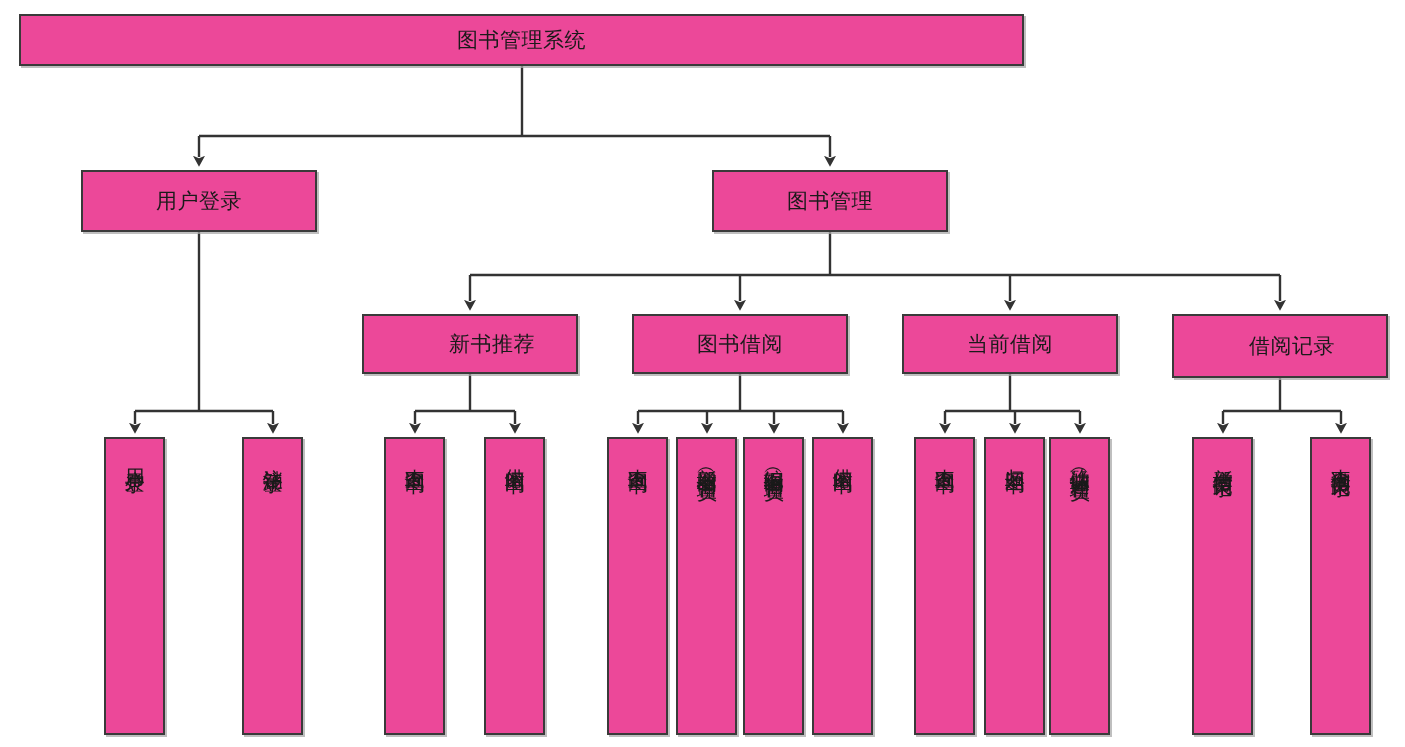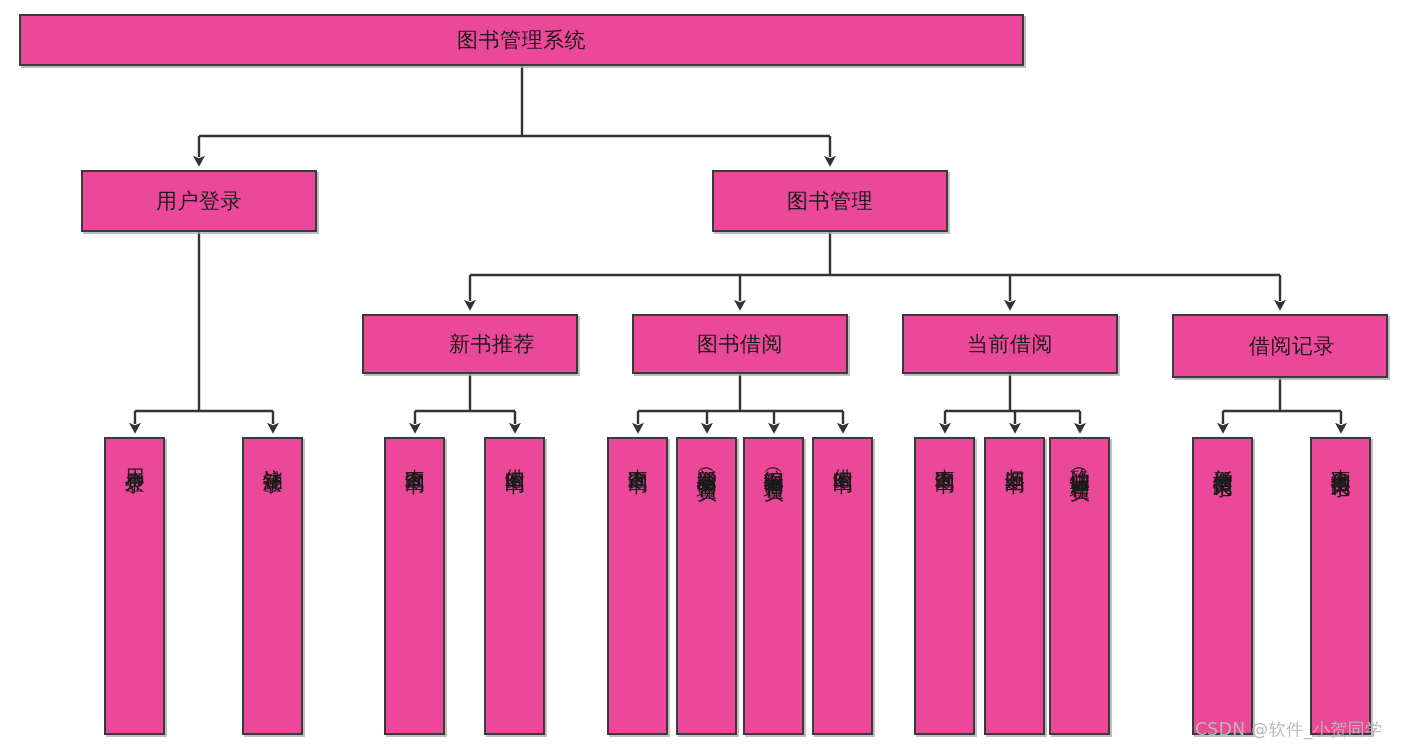--- a/index.html
+++ b/index.html
@@ -172,15 +172,14 @@
         <span class="node-label">确认归还（管理员）</span>
       </div>
       <div class="node vertical" style="left: 1192px; top: 437px; width: 61px; height: 298px;">
         <span class="node-label">新增借阅记录</span>
       </div>
       <div class="node vertical" style="left: 1310px; top: 437px; width: 61px; height: 298px;">
         <span class="node-label">查询借阅记录</span>
       </div>
     </div>
 
-  <div class="watermark" style="left: 1195px; top: 718px;">CSDN @软件_小贺同学</div>
 
 </div>
 
 </body></html>

